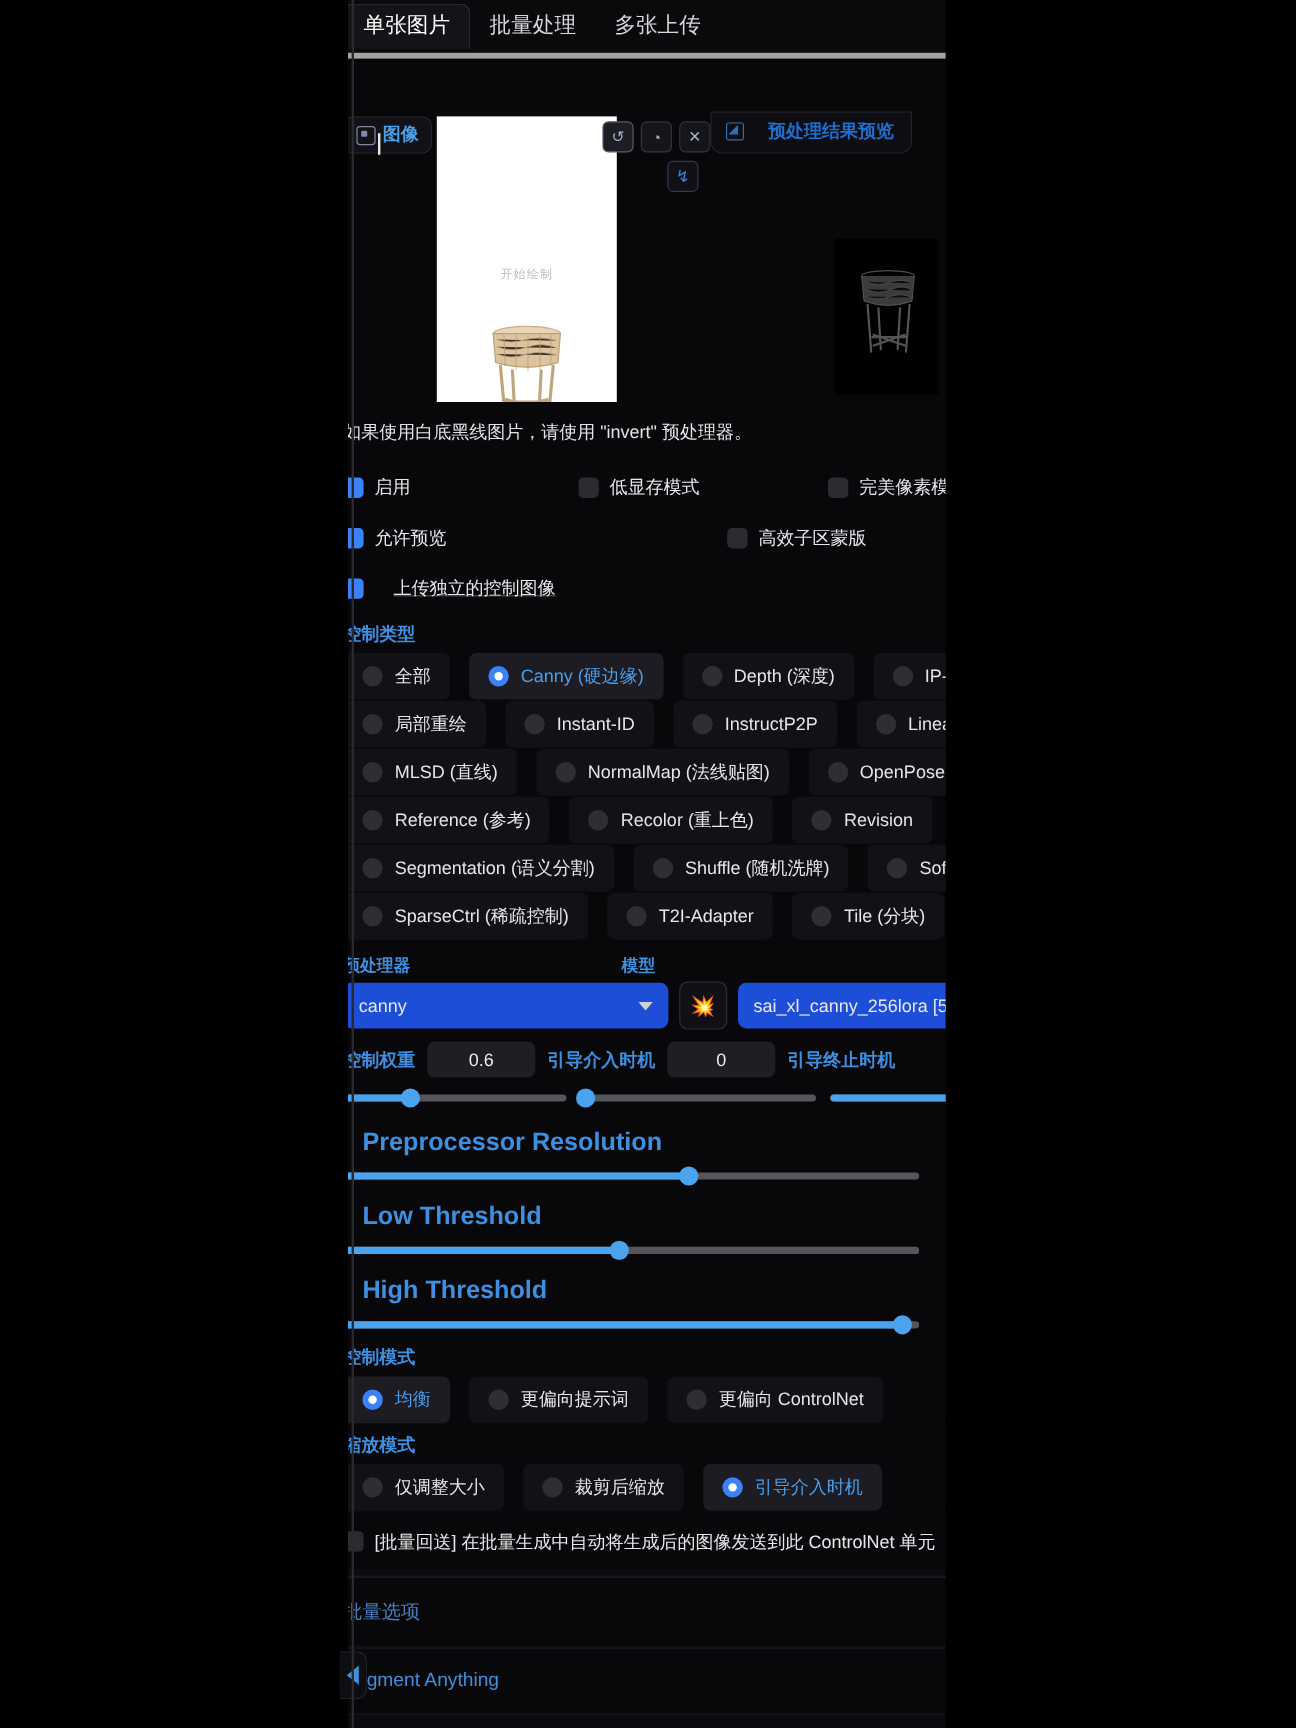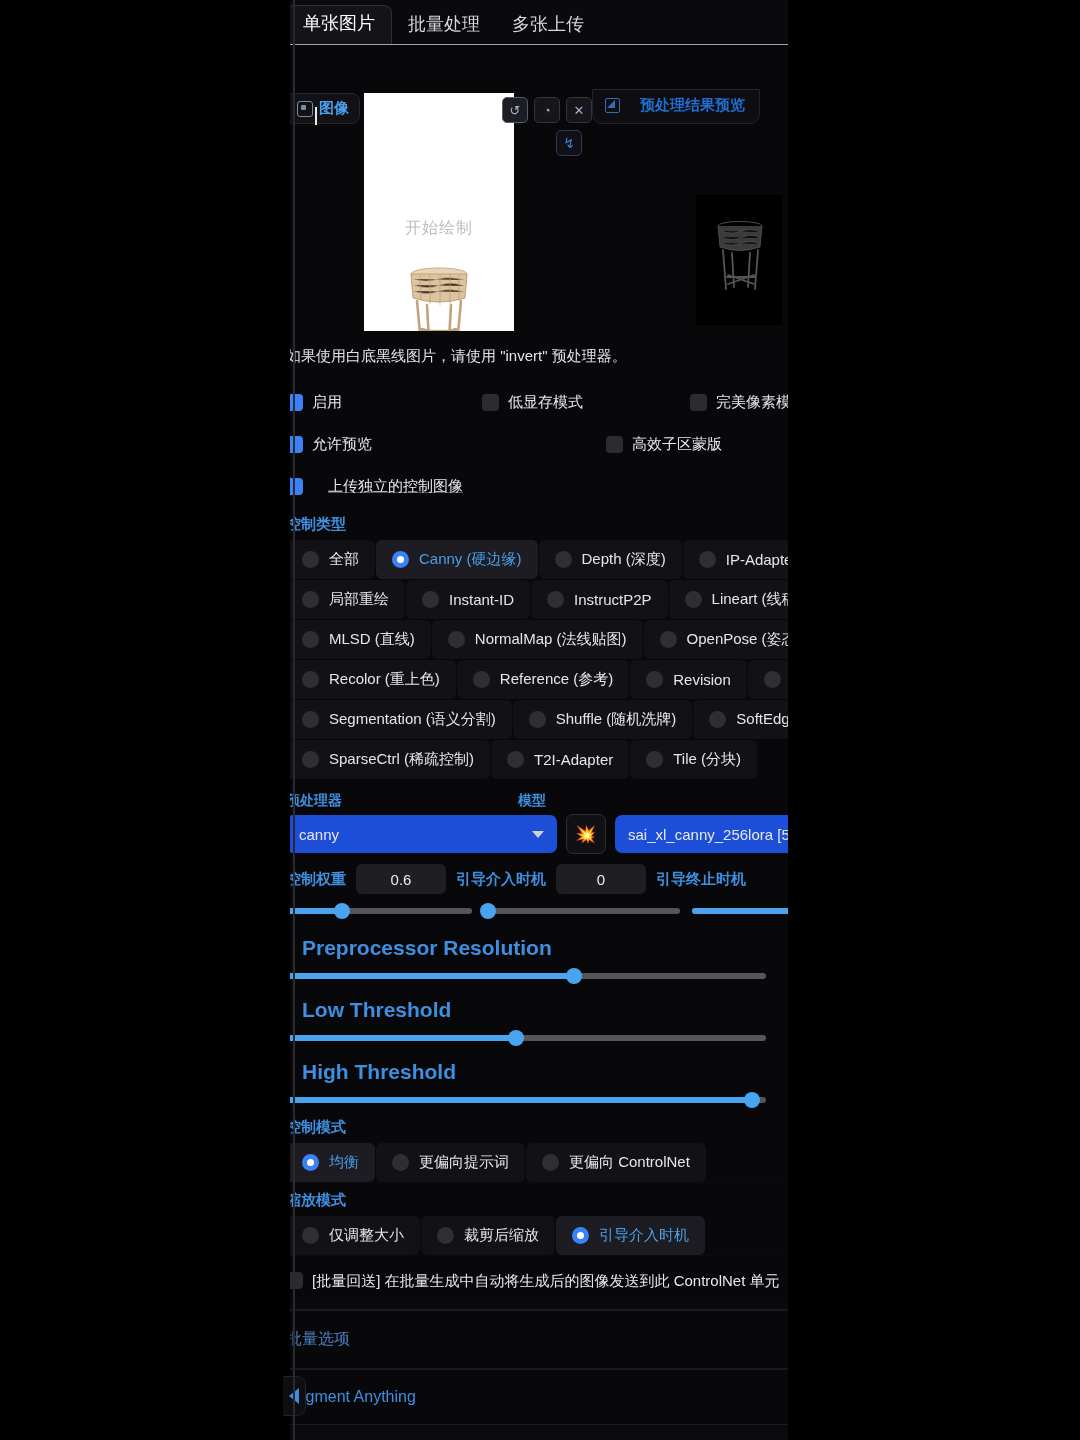--- a/index.html
+++ b/index.html
@@ -48,25 +48,25 @@
     height: 1440px;
     background: #2a2a2e;
     z-index: 40;
   }
   #edge-left { left: 293px; }
 
   
   .tabbar {
     position: relative;
     display: flex;
-    align-items: flex-end;
+    align-items: center;
     height: 44px;
     padding-left: 14px;
     background: #0a0a0c;
-    border-bottom: 1px solid #a3a3a3;
+    border-bottom: 5px solid #a3a3a3;
   }
   .tab {
     padding: 7px 16px 8px 16px;
     font-size: 18px;
     color: #d8d8dc;
     background: transparent;
     border-radius: 8px 8px 0 0;
     line-height: 1.2;
     white-space: nowrap;
   }
@@ -131,21 +131,21 @@
     width: 150px;
     height: 268px;
     background: #ffffff;
     overflow: hidden;
   }
   .canvas-hint {
     position: absolute;
     left: 0; right: 0;
     top: 125px;
     text-align: center;
-    font-size: 16px;
+    font-size: 10px;
     color: #bdbdbd;
     letter-spacing: 1px;
   }
 
   
   .table-art { position:absolute; left:50%; top:168px; transform:translateX(-50%); width:74px; height:86px;}
 
   .tool-btns {
     position: absolute;
     left: 230px;
@@ -266,21 +266,21 @@
     font-size: 15px;
     font-weight: 700;
     color: #3f8fe0;
     background: #08080a;
   }
 
   
   .radio-wrap { background:#08080a; padding: 0 0 2px 14px; }
   .radio-row {
     display: flex;
-    gap: 1px;
+    gap: 16px;
     margin-bottom: 1px;
   }
   .radio {
     display: flex;
     align-items: center;
     gap: 10px;
     padding: 10px 16px;
     background: #121216;
     border-radius: 6px;
     white-space: nowrap;
@@ -659,25 +659,25 @@
           </div>
           <div class="radio">
             <span class="dot"></span>
             <span class="rtxt">OpenPose (姿态)</span>
           </div>
         </div>
 
         <div class="radio-row">
           <div class="radio">
             <span class="dot"></span>
+            <span class="rtxt">Reference (参考)</span>
+          </div>
+          <div class="radio">
+            <span class="dot"></span>
             <span class="rtxt">Recolor (重上色)</span>
-          </div>
-          <div class="radio">
-            <span class="dot"></span>
-            <span class="rtxt">Reference (参考)</span>
           </div>
           <div class="radio">
             <span class="dot"></span>
             <span class="rtxt">Revision</span>
           </div>
           <div class="radio">
             <span class="dot"></span>
 
           </div>
         </div>

